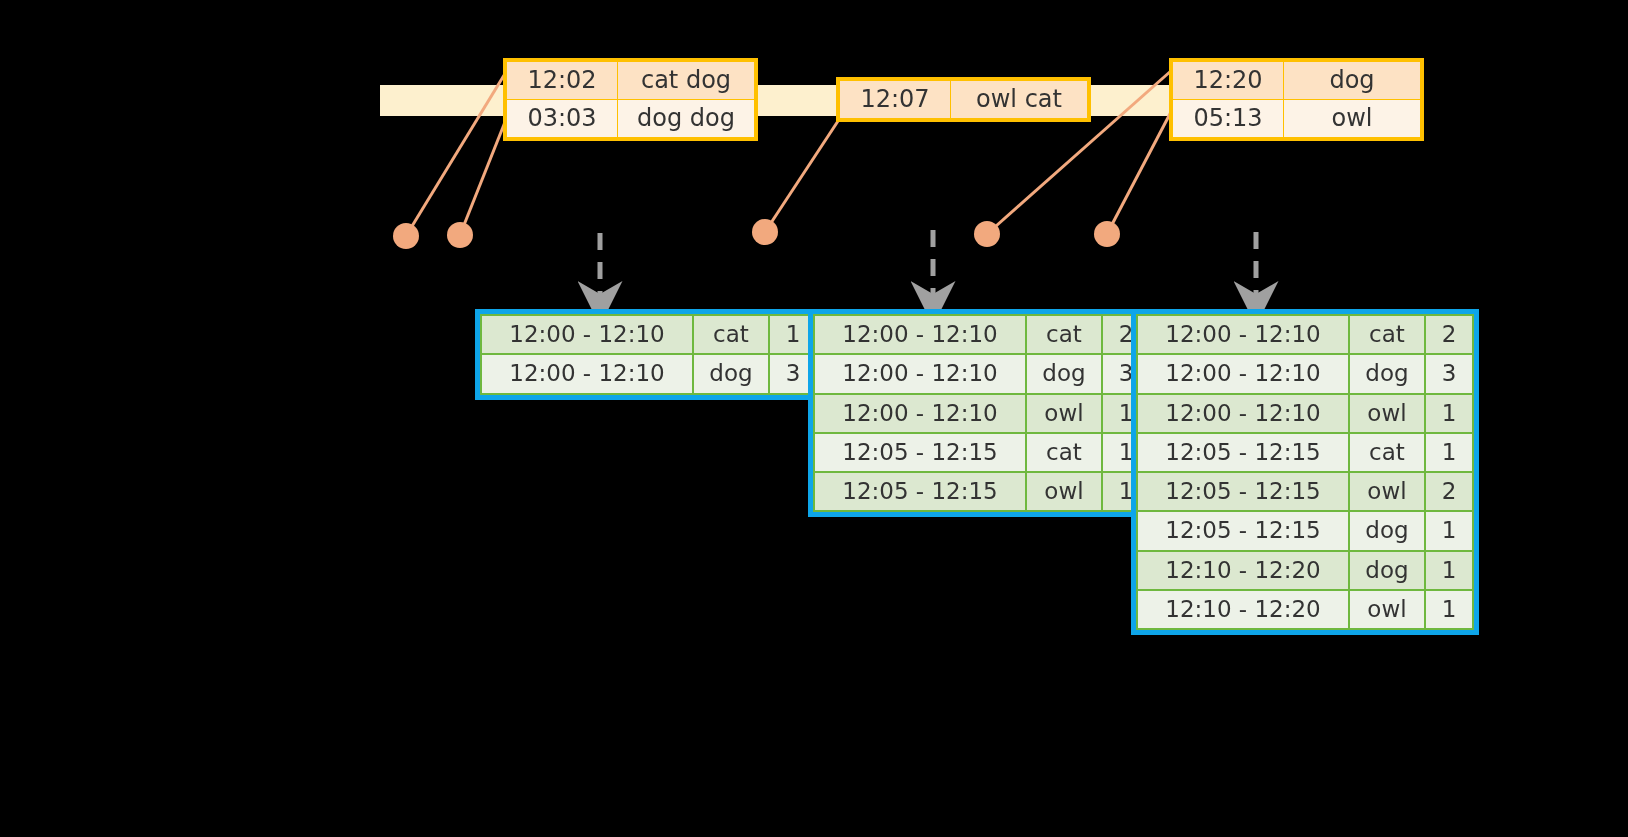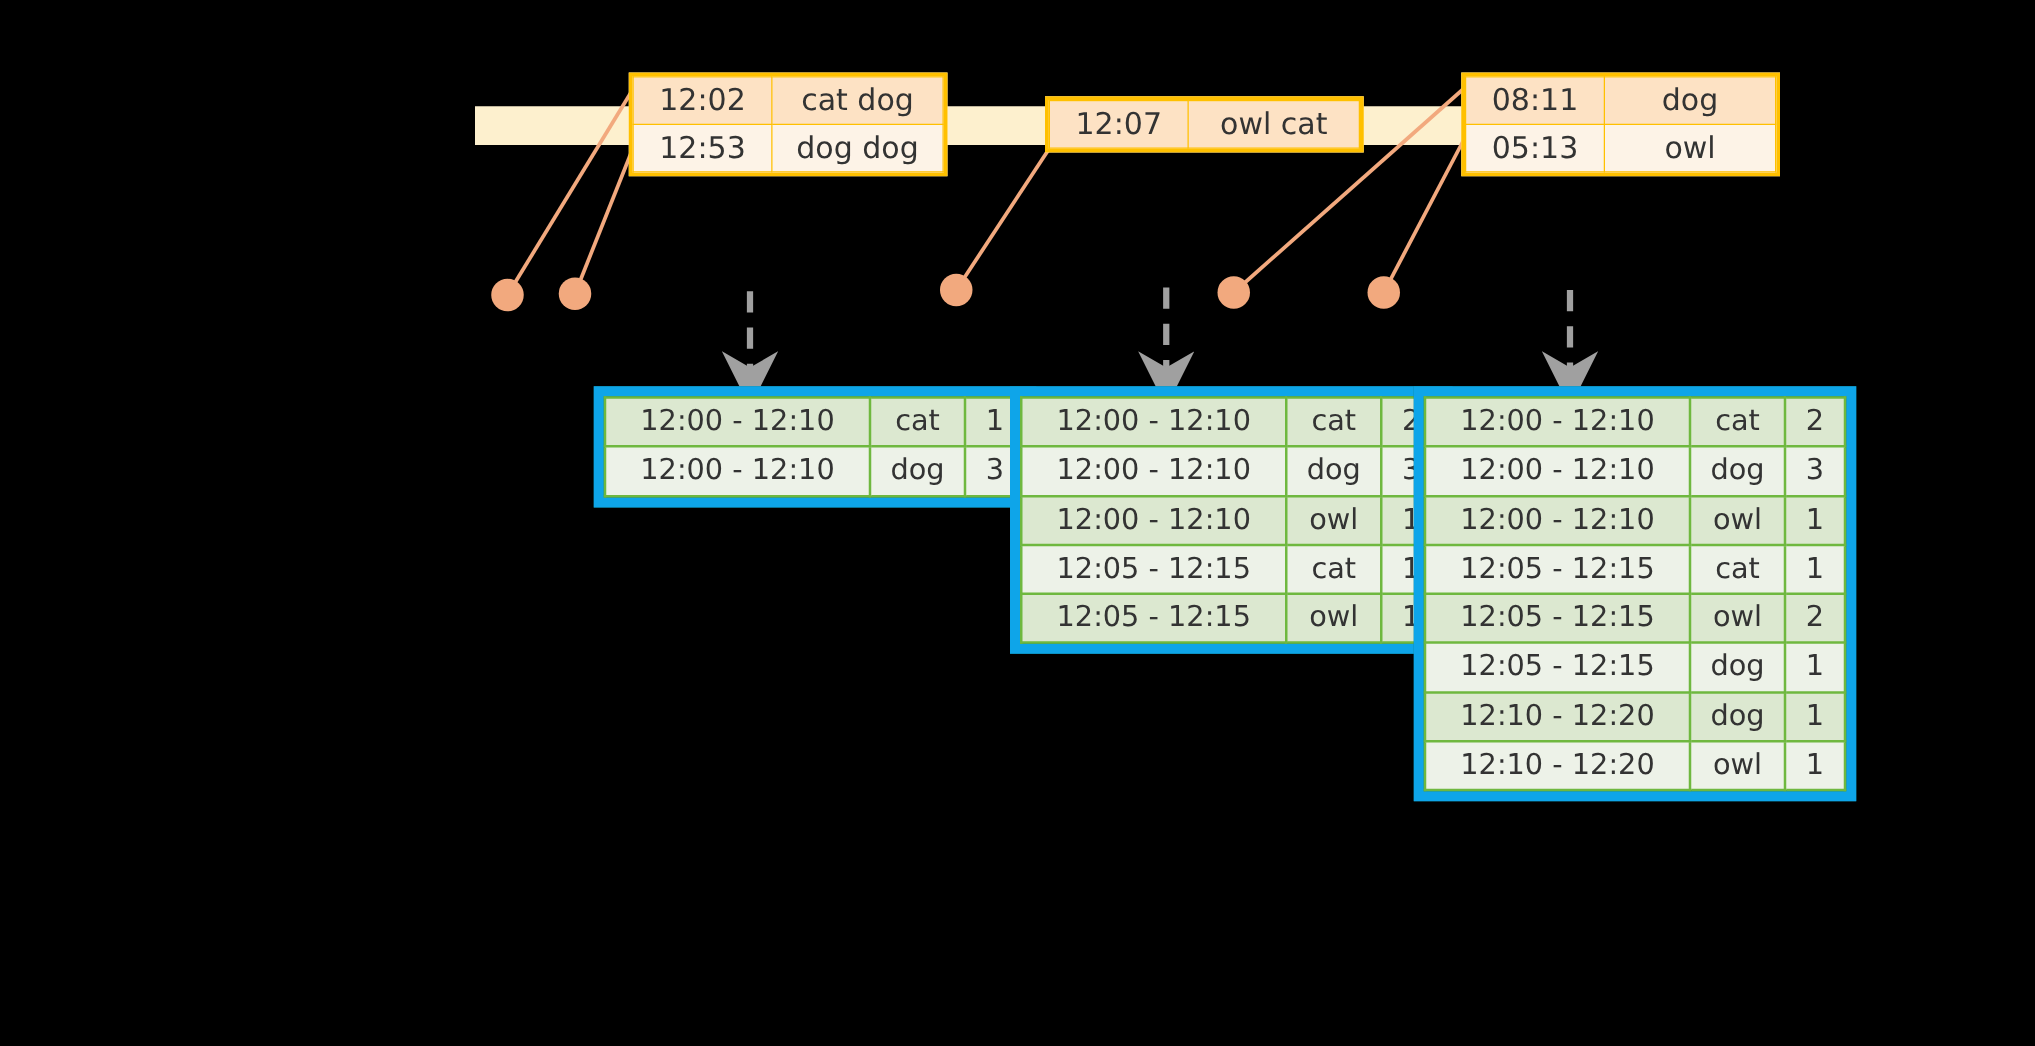--- a/index.html
+++ b/index.html
@@ -49,23 +49,23 @@
     line-height: 1.05;
   }
   .evt-table tr:nth-child(odd) td { background: #FDE2C4; }
   .evt-table tr:nth-child(even) td { background: #FDF3E7; }
   .evt-table td.c-time { width: 86px; }
   .evt-table td.c-words { width: 112px; }
 
   
   .res-table {
     position: absolute;
-    border: 8px solid #0ea5e9;
+    border: 5px solid #0ea5e9;
     box-sizing: border-box;
-    background: #0f766e;
+    background: #14532d;
   }
   .res-table table {
     border-collapse: collapse;
   }
   .res-table td {
     border: 2px solid #6FB83F;
     font-size: 23px;
     color: #333333;
     text-align: center;
     padding: 6px 10px;
@@ -118,21 +118,21 @@
   </svg>
 
   <div class="evt-table" style="left:503px; top:58px;">
     <table>
       <tbody>
         <tr>
           <td class="c-time">12:02</td>
           <td class="c-words">cat dog</td>
         </tr>
         <tr>
-          <td class="c-time">12:53</td>
+          <td class="c-time">03:03</td>
           <td class="c-words">dog dog</td>
         </tr>
       </tbody>
     </table>
   </div>
 
   <div class="evt-table" style="left:836px; top:77px;">
     <table>
       <tbody>
         <tr>
@@ -140,21 +140,21 @@
           <td class="c-words">owl cat</td>
         </tr>
       </tbody>
     </table>
   </div>
 
   <div class="evt-table" style="left:1169px; top:58px;">
     <table>
       <tbody>
         <tr>
-          <td class="c-time">08:11</td>
+          <td class="c-time">12:20</td>
           <td class="c-words">dog</td>
         </tr>
         <tr>
           <td class="c-time">05:13</td>
           <td class="c-words">owl</td>
         </tr>
       </tbody>
     </table>
   </div>
 

